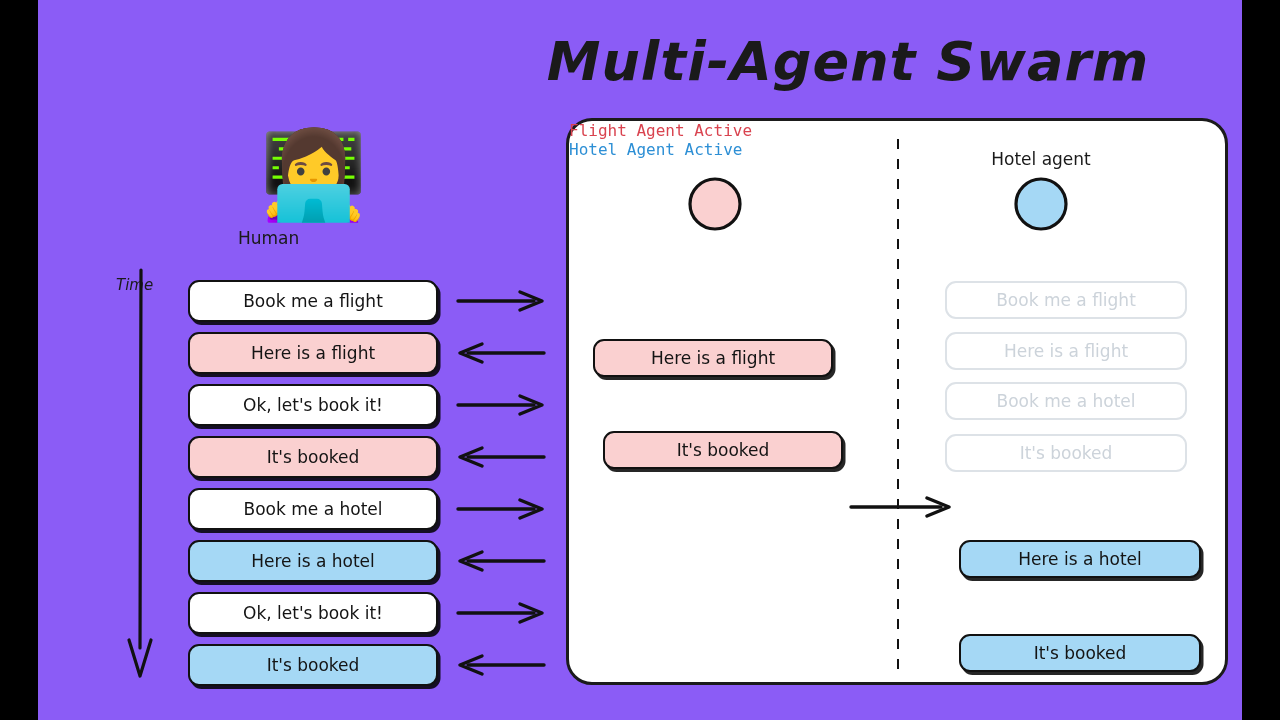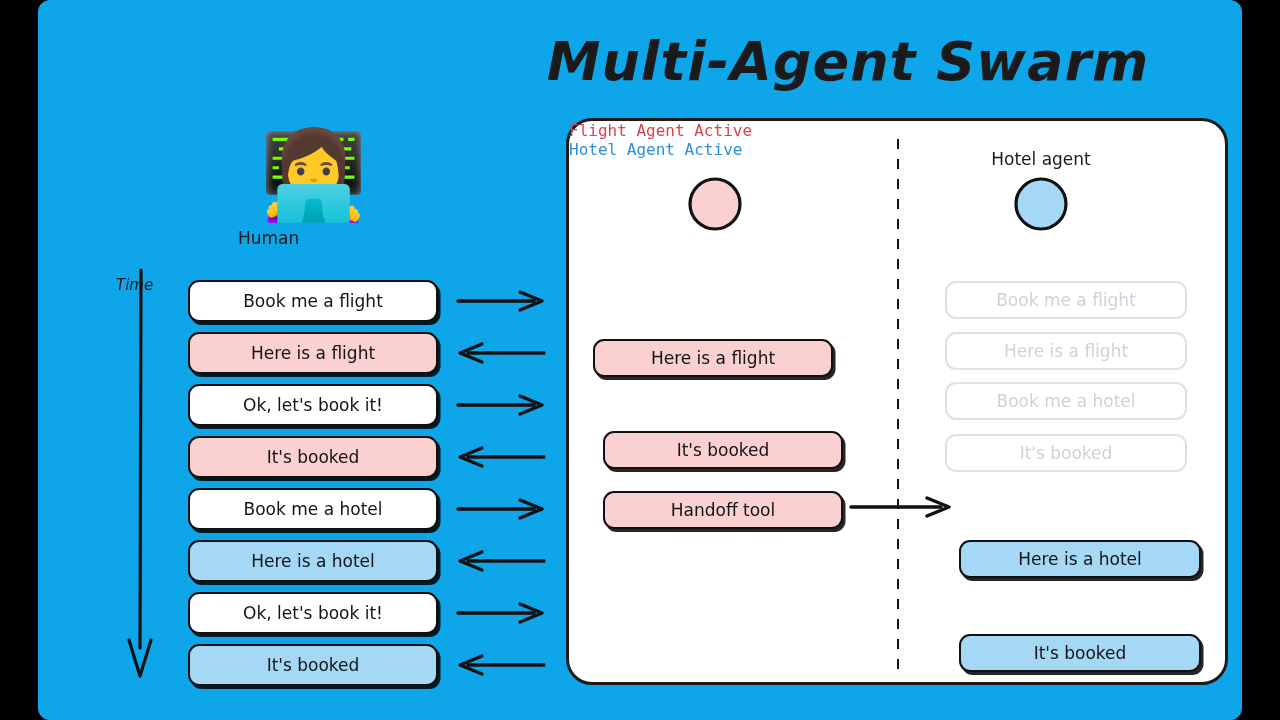--- a/index.html
+++ b/index.html
@@ -4,21 +4,21 @@
 <style>
   html,body{margin:0;padding:0;background:#000;}
   body{width:1280px;height:720px;overflow:hidden;font-family:"DejaVu Sans",sans-serif;}
 
   #stage{position:relative;width:1280px;height:720px;background:#000;}
 
   .pillar{position:absolute;top:0;height:720px;background:#000;}
   #pillar-left{left:0;width:38px;}
   #pillar-right{right:0;width:38px;}
 
-  #canvas{position:absolute;left:38px;top:0;width:1204px;height:720px;background:#0ea5e9;border-radius:12px;}
+  #canvas{position:absolute;left:38px;top:0;width:1204px;height:720px;background:#8b5cf6;}
 
   
   .hand{font-family:"DejaVu Sans",sans-serif;}
   .mono{font-family:"DejaVu Sans Mono",monospace;}
 
   #title{
     position:absolute;left:490px;top:26px;width:640px;height:72px;
     text-align:center;font-size:54px;line-height:72px;color:#1a1a1a;
     font-style:italic;font-weight:700;letter-spacing:1px;
     font-family:"DejaVu Sans",sans-serif;white-space:nowrap;
@@ -167,21 +167,20 @@
         <line x1="1" y1="0" x2="1" y2="530" stroke="#111" stroke-width="3" stroke-dasharray="10 10"></line>
       </svg>
 
       <svg id="flight-dot" class="agent-dot" viewBox="0 0 58 58">
         <circle cx="29" cy="29" r="25" fill="#fad0d0" stroke="#111" stroke-width="3.2"></circle>
       </svg>
       <div id="flight-status" class="mono">Flight Agent Active</div>
 
       <div id="flight-msg-1" class="pbox pink hand">Here is a flight</div>
       <div id="flight-msg-2" class="pbox pink hand">It's booked</div>
-      <div id="flight-msg-3" class="pbox pink hand">Handoff tool</div>
 
       <div id="hotel-head" class="col-head hand">Hotel agent</div>
       <svg id="hotel-dot" class="agent-dot" viewBox="0 0 58 58">
         <circle cx="29" cy="29" r="25" fill="#a5d8f5" stroke="#111" stroke-width="3.2"></circle>
       </svg>
       <div id="hotel-status" class="mono">Hotel Agent Active</div>
 
       <div id="hotel-ghost-1" class="pbox ghost hand">Book me a flight</div>
       <div id="hotel-ghost-2" class="pbox ghost hand">Here is a flight</div>
       <div id="hotel-ghost-3" class="pbox ghost hand">Book me a hotel</div>

